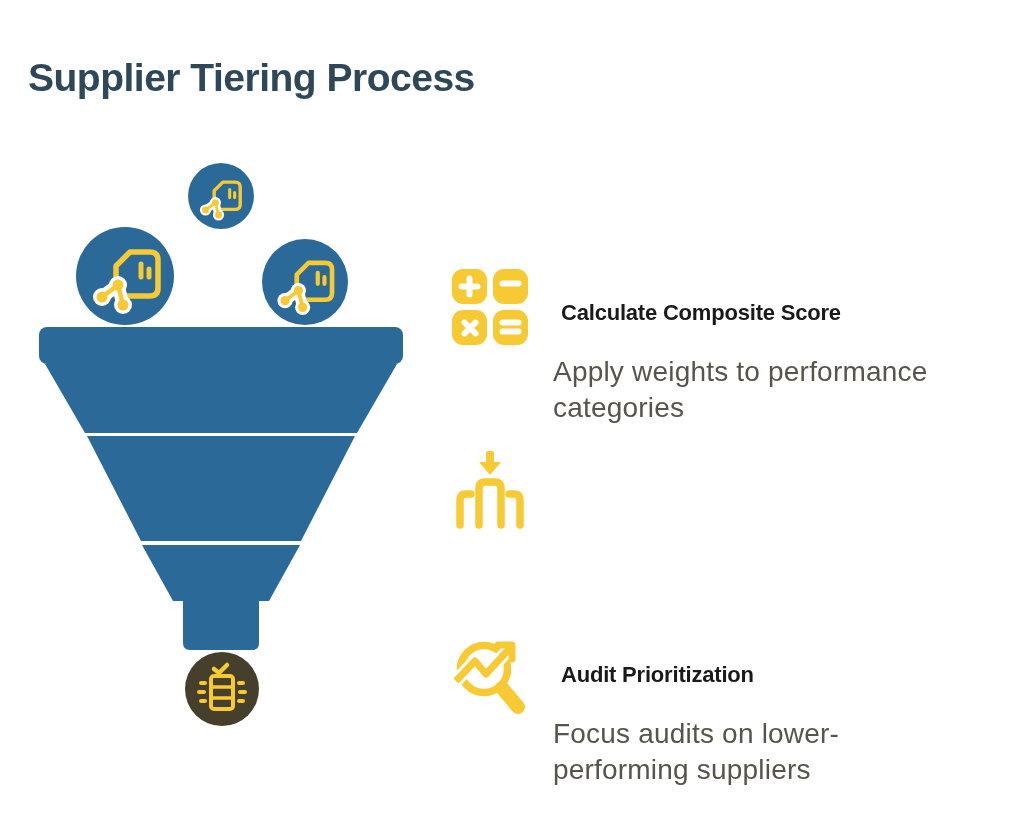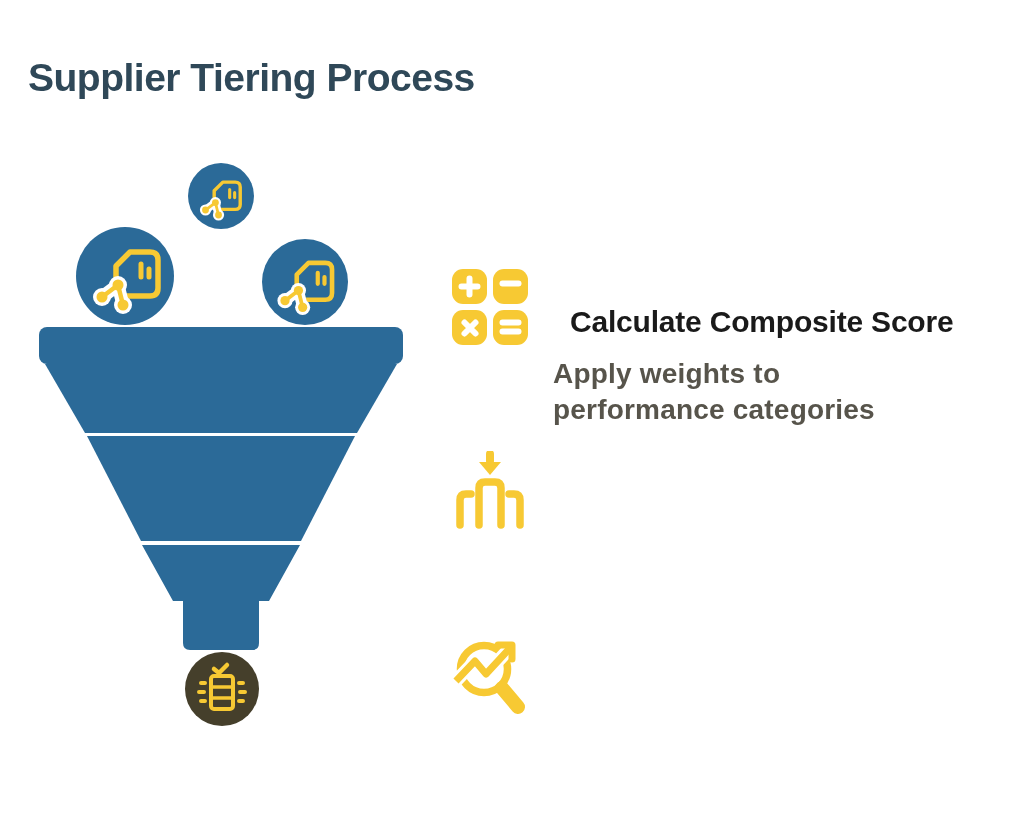--- a/index.html
+++ b/index.html
@@ -24,25 +24,25 @@
   .f-white{fill:#ffffff;}
   .sym{stroke:#ffffff;stroke-width:6;stroke-linecap:round;fill:none;}
 
   .step{position:absolute;left:452px;display:flex;align-items:flex-start;width:560px;}
   .step-1{top:266px;}
   .step-2{top:448px;}
   .step-3{top:628px;}
   .step-icon{width:84px;flex:0 0 84px;margin-top:3px;margin-right:17px;}
   .step-text{margin-top:22px;}
   .step-title{
-    margin:17px;font-size:30px;font-weight:700;line-height:34px;white-space:nowrap;
+    margin:8px;font-size:22px;font-weight:700;line-height:34px;white-space:nowrap;
     color:var(--heading,#1a1a1a);letter-spacing:-0.2px;
   }
   .step-desc{
-    margin:12px 0 0 0;max-width:375px;font-size:28px;font-weight:700;line-height:36px;
+    margin:24px 0 0 0;max-width:375px;font-size:28px;font-weight:400;line-height:36px;
     color:var(--body,#57544b);letter-spacing:0.2px;
   }
 </style>
 </head>
 <body>
 
 <div class="canvas">
 
   <h1 class="page-title">Supplier Tiering Process</h1>
 
@@ -123,15 +123,19 @@
   <div class="step step-3">
     <div class="step-icon">
       <svg width="82" height="84" viewBox="0 0 82 84">
         <circle class="s-yellow" stroke-width="7.5" cx="32" cy="38" r="23.5"></circle>
         <path class="s-yellow" stroke-width="14" stroke-linecap="round" d="M50,57 L66,76"></path>
         <path class="s-white" stroke-width="13" stroke-linejoin="round" d="M4,50 L23,30 L34,43 L59,16"></path>
         <path class="s-yellow" stroke-width="7" stroke-linejoin="round" d="M4,50 L23,30 L34,43 L59,16"></path>
         <path class="s-yellow" stroke-width="7" stroke-linecap="round" stroke-linejoin="round" d="M46,14 H60 V28"></path>
       </svg>
     </div>
+    <div class="step-text">
+      <h2 class="step-title">Audit Prioritization</h2>
+      <p class="step-desc">Focus audits on lower-performing suppliers</p>
+    </div>
   </div>
 
 </div>
 
 </body></html>

